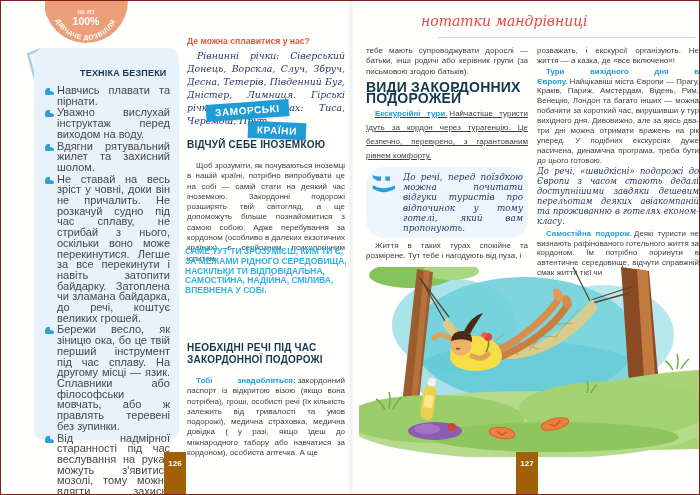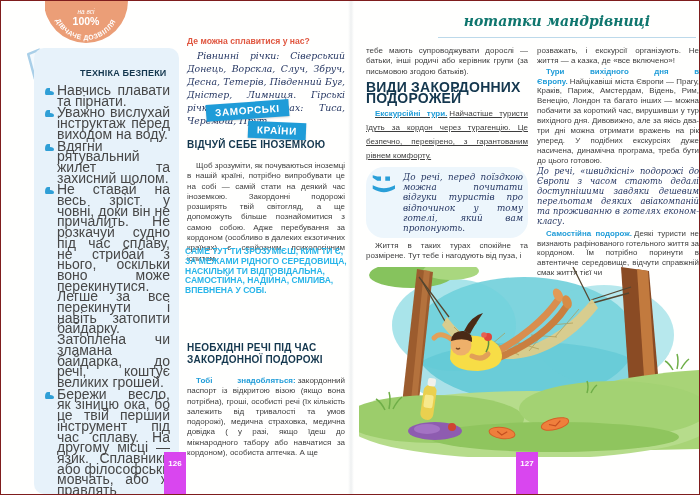--- a/index.html
+++ b/index.html
@@ -12,49 +12,49 @@
     background:linear-gradient(90deg,rgba(0,0,0,0),rgba(90,110,125,.10),rgba(0,0,0,0));}
   
   .body-text{font-size:8px;line-height:10.3px;color:#3e3e3e;text-align:justify;}
   .indent{text-indent:9px;}
   .hw{font-family:"DejaVu Serif",serif;font-style:italic;color:#253662;}
   .navy-head{font-weight:bold;color:#14374e;letter-spacing:.2px;}
   .lead-blue{color:#1f9cd8;font-weight:bold;margin-right:2px;}
   
   .badge{position:absolute;left:44px;top:0;}
   .booties{position:absolute;left:20px;top:40px;}
-  .safety-box{position:absolute;left:33px;top:47px;width:145px;height:446px;
+  .safety-box{position:absolute;left:33px;top:47px;width:145px;height:392px;
     background:#e7f2fa;border-radius:10px;box-sizing:border-box;}
   .safety-title{margin:20px 8px 7px 46px;font-size:9px;}
   .safety-list{list-style:none;margin:0;padding:0 9px 0 10px;}
-  .safety-list li{position:relative;padding-left:13px;font-size:14px;
+  .safety-list li{position:relative;padding-left:13px;font-size:11px;
     line-height:10.7px;color:#474747;text-align:justify;margin-bottom:1px;}
   .safety-list li .bullet{position:absolute;left:0;top:2px;}
   .mid-col{position:absolute;left:186px;top:35px;width:158px;}
   .rivers-head{font-size:8.6px;font-weight:bold;color:#e05740;margin:0 0 3px 0;}
   .rivers-hw{font-size:9.3px;line-height:13px;margin:0;text-align:justify;text-indent:10px;}
   .banner{position:absolute;background:#1f9cd8;color:#fff;font-weight:bold;
     font-size:10px;letter-spacing:.6px;padding:3px 9px;box-shadow:0 1px 2px rgba(0,0,0,.15);}
   .banner1{left:205px;top:101px;transform:rotate(-4deg);}
   .banner2{left:247px;top:121px;transform:rotate(2.5deg);}
   .foreign-head{position:absolute;left:186px;top:138px;width:158px;font-size:10px;}
   .foreign-p1{position:absolute;left:186px;top:152px;width:158px;}
   .cyan-block{position:absolute;left:184px;top:246px;width:162px;color:#29b5e9;
     font-weight:bold;font-size:8.5px;line-height:9.8px;}
   .foreign-p2{position:absolute;left:186px;top:298px;width:158px;}
   .things-head{position:absolute;left:186px;top:341px;width:150px;font-size:10px;line-height:11.5px;}
   .things-p{position:absolute;left:186px;top:367px;width:158px;}
-  .page-tab{position:absolute;width:22px;height:44px;background:#d946ef;color:#fff;
+  .page-tab{position:absolute;width:22px;height:44px;background:#a16207;color:#fff;
     font-size:8px;font-weight:bold;text-align:center;padding-top:7px;box-sizing:border-box;}
   .tab-126{left:163px;top:451px;}
   .tab-127{left:515px;top:451px;}
   
-  .rp-header{position:absolute;left:420px;top:12px;width:272px;text-align:center;
-    font-family:"DejaVu Serif",serif;font-style:italic;font-weight:bold;
-    font-size:14px;color:#0f766e;}
+  .rp-header{position:absolute;left:420px;top:12px;width:272px;text-align:left;
+    font-family:"DejaVu Serif",serif;font-style:italic;font-weight:normal;
+    font-size:14px;color:#ef4444;}
   .rp-rule{position:absolute;left:437px;top:36px;width:258px;height:1px;background:#bcd9ea;}
   .col{position:absolute;top:45px;width:162px;}
   .col1{left:365px;}
   .col2{left:536px;}
   .col p{margin:0;}
   .hw-block{font-size:8.8px;line-height:10.8px;text-align:justify;margin:3px 0 0 0;}
   .col .navy-head{font-size:14px;line-height:11.5px;margin:5px 0 2px 0;}
   .quote{position:relative;margin:4px 0 3px 0;background:#edf6fc;border-radius:18px;
     padding:5px 5px 5px 37px;min-height:42px;box-sizing:border-box;}
   .quote-icon{position:absolute;left:8px;top:17px;color:#2a9fd8;font-weight:bold;

